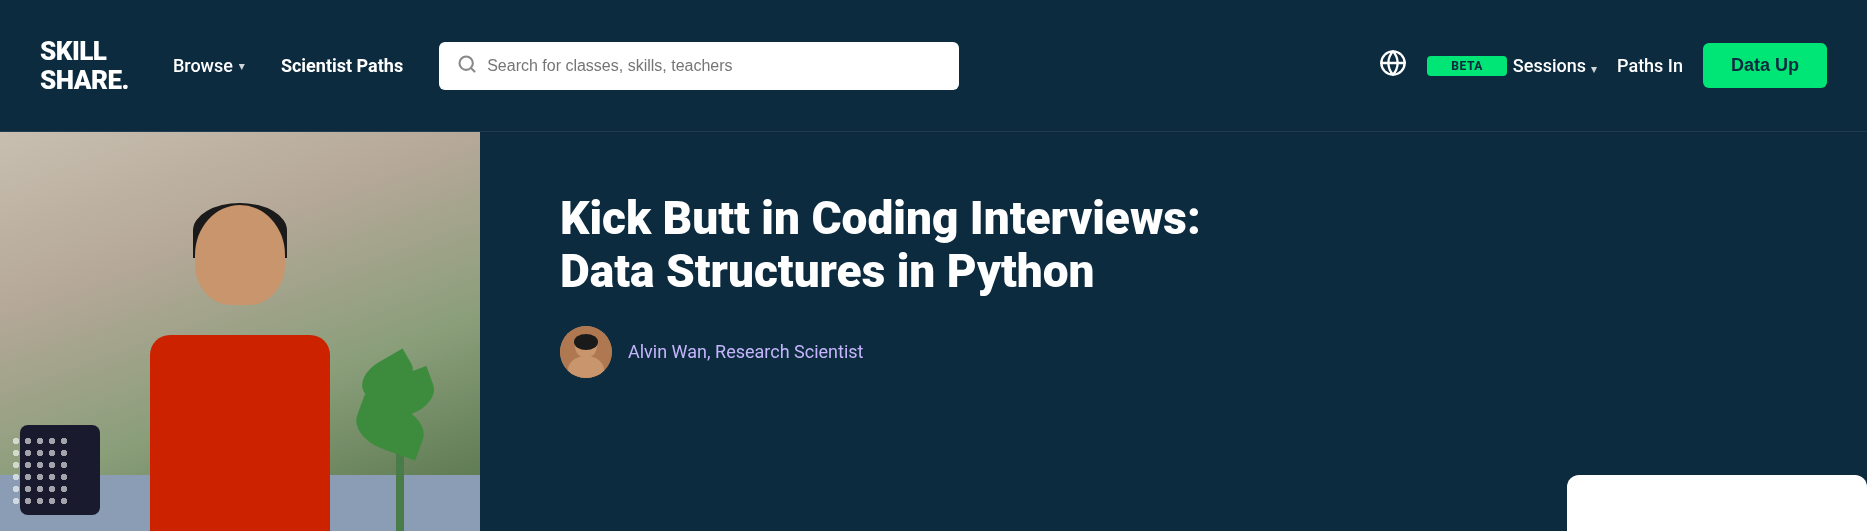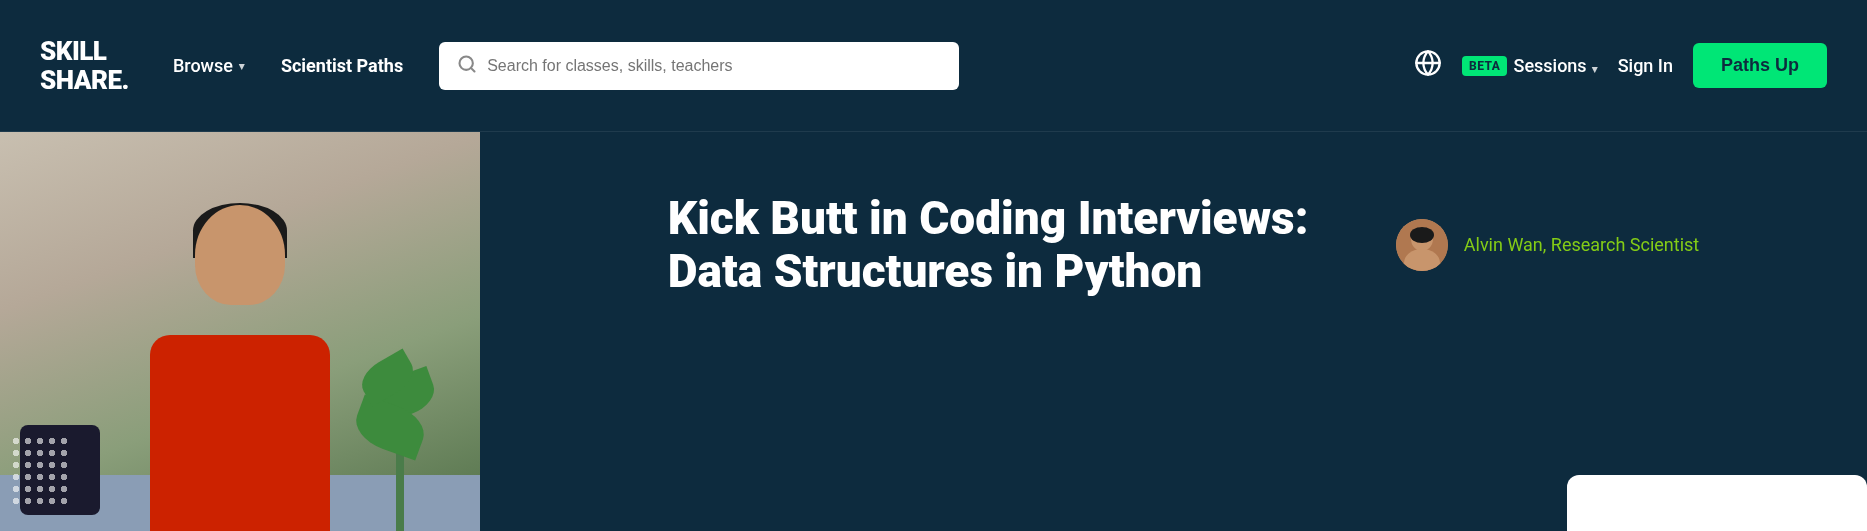--- a/index.html
+++ b/index.html
@@ -107,21 +107,21 @@
       display: flex;
       align-items: center;
       gap: 6px;
     }
 
     .beta-badge {
       background: #00e676;
       color: #0d2b3e;
       font-size: 12px;
       font-weight: 800;
-      padding: 3px 7px;
+      padding: 3px 24px;
       border-radius: 4px;
       letter-spacing: 0.5px;
     }
 
     .sessions-label {
       color: #fff;
       font-size: 18px;
       font-weight: 500;
       cursor: pointer;
       display: flex;
@@ -295,24 +295,23 @@
       bottom: 50px; left: 10px;
       background: radial-gradient(circle, white 3px, transparent 3px) 0 0 / 12px 12px;
       opacity: 0.6;
     }
 
     
     .course-info {
       flex: 1;
       padding: 60px 60px 40px 80px;
       display: flex;
-      flex-direction: row;
+      flex-direction: column;
       justify-content: center;
       gap: 28px;
-      align-items: center;
     }
 
     .course-title {
       color: #fff;
       font-size: 46px;
       font-weight: 900;
       line-height: 1.15;
       max-width: 700px;
     }
 
@@ -328,21 +327,21 @@
       border-radius: 50%;
       background: linear-gradient(135deg, #c8956c, #b07850);
       flex-shrink: 0;
       overflow: hidden;
       display: flex;
       align-items: flex-end;
       justify-content: center;
     }
 
     .instructor-name {
-      color: #84cc16;
+      color: #c4b5fd;
       font-size: 18px;
       font-weight: 400;
     }
 
     
     .bottom-card {
       position: absolute;
       bottom: 0;
       right: 0;
       width: 300px;
@@ -393,23 +392,23 @@
     </span>
 
     <div class="beta-sessions">
       <span class="beta-badge">BETA</span>
       <div class="sessions-label">
         <span>Sessions</span>
         <span class="chevron">▾</span>
       </div>
     </div>
 
-    <span class="sign-in">Sign In</span>
-
-    <button class="sign-up-btn">Paths Up</button>
+    <span class="sign-in">Paths In</span>
+
+    <button class="sign-up-btn">Data Up</button>
 
   </div>
 </nav>
 
 <div class="main-content">
 
   <div class="video-thumbnail">
     <div class="thumbnail-scene">
       <div class="room-bg"></div>
 

